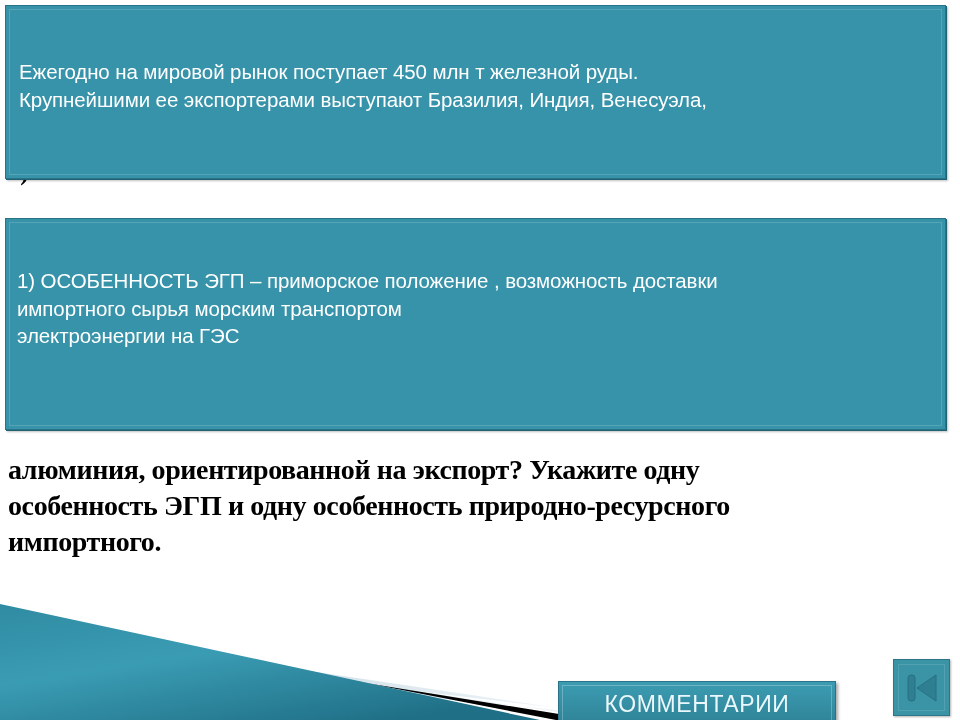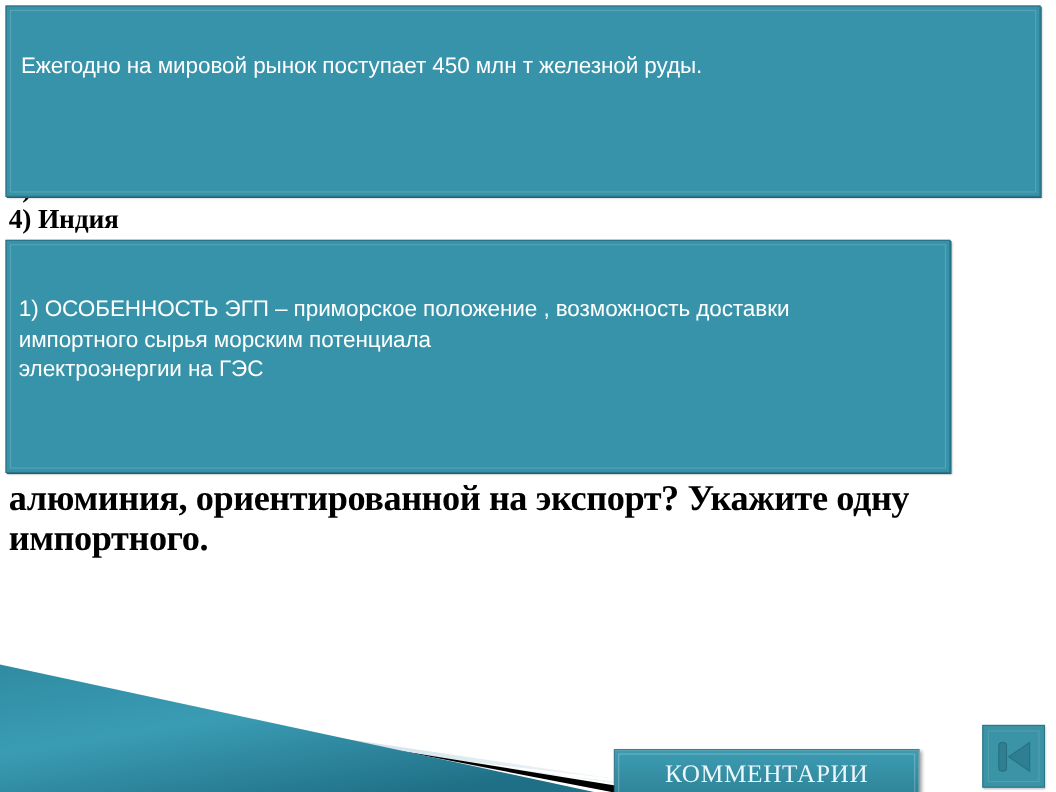--- a/index.html
+++ b/index.html
@@ -31,22 +31,22 @@
     font-weight: 700;
     white-space: nowrap;
     letter-spacing: -0.2px;
   }
   #under-list {
     top: 158px;
     font-size: 25px;
     line-height: 28px;
   }
   #under-question {
-    top: 436px;
-    font-size: 33px;
+    top: 452px;
+    font-size: 28px;
     line-height: 36px;
     letter-spacing: -0.4px;
   }
   #under-question div { white-space: nowrap; }
 
   
   .panel {
     position: absolute;
     background: #3793a9;
     border: 1px solid #2a7285;
@@ -64,23 +64,23 @@
     position: absolute;
     color: #ffffff;
     font-family: "Liberation Sans", sans-serif;
     font-size: 20.5px;
     line-height: 27.5px;
     letter-spacing: -0.1px;
     white-space: nowrap;
   }
 
   #panel-iron-ore  { left: 5px;  top: 5px;   width: 941px; height: 174px; }
-  #panel-iron-ore .panel-text { left: 13px; top: 40px; }
-
-  #panel-answer    { left: 5px;  top: 218px; width: 859px; height: 212px; }
+  #panel-iron-ore .panel-text { left: 13px; top: 52px; }
+
+  #panel-answer    { left: 5px;  top: 218px; width: 941px; height: 212px; }
   #panel-answer .panel-text { left: 11px; top: 48px; }
 
   
   #deco {
     position: absolute;
     left: 0;
     bottom: 0;
     width: 660px;
     height: 130px;
     pointer-events: none;
@@ -106,21 +106,21 @@
     content: "";
     position: absolute;
     inset: 3px;
     border: 1px solid rgba(255,255,255,0.25);
     pointer-events: none;
   }
   #comments-label {
     color: #eaf7fb;
     font-size: 23px;
     letter-spacing: 0.6px;
-    font-family: Liberation Serif, serif;
+    font-family: Liberation Sans, sans-serif;
   }
 
   
   #nav-first-button {
     position: absolute;
     left: 893px;
     top: 659px;
     width: 57px;
     height: 57px;
     background: #3b93a6;
@@ -140,38 +140,39 @@
     pointer-events: none;
   }
 </style>
 </head>
 <body>
 
 <div id="slide">
 
   <div class="under-text" id="under-list">
     <div>3) Бельгия</div>
-    <div>4) Индия</div>
   </div>
 
   <div class="under-text" id="under-question">
     <div>алюминия, ориентированной на экспорт? Укажите одну</div>
+    <div>особенность ЭГП и одну  особенность природно-ресурсного</div>
     <div>импортного.</div>
   </div>
 
   <div class="panel" id="panel-iron-ore">
     <div class="panel-text">
       <div>Ежегодно на мировой рынок поступает 450 млн т железной руды.</div>
+      <div>Крупнейшими ее экспортерами выступают Бразилия, Индия, Венесуэла,</div>
     </div>
   </div>
 
   <div class="panel" id="panel-answer">
     <div class="panel-text">
       <div>1) ОСОБЕННОСТЬ ЭГП –  приморское положение , возможность доставки</div>
-      <div>импортного сырья морским потенциала</div>
+      <div>импортного сырья морским транспортом</div>
       <div>электроэнергии на ГЭС</div>
     </div>
   </div>
 
   <svg id="deco" viewBox="0 0 660 130" preserveAspectRatio="none">
     <defs>
       <linearGradient id="tealGrad" x1="0" y1="0" x2="0.75" y2="1">
         <stop offset="0%" stop-color="#2f8ba2"></stop>
         <stop offset="45%" stop-color="#3a9cb3"></stop>
         <stop offset="100%" stop-color="#1f6f86"></stop>

